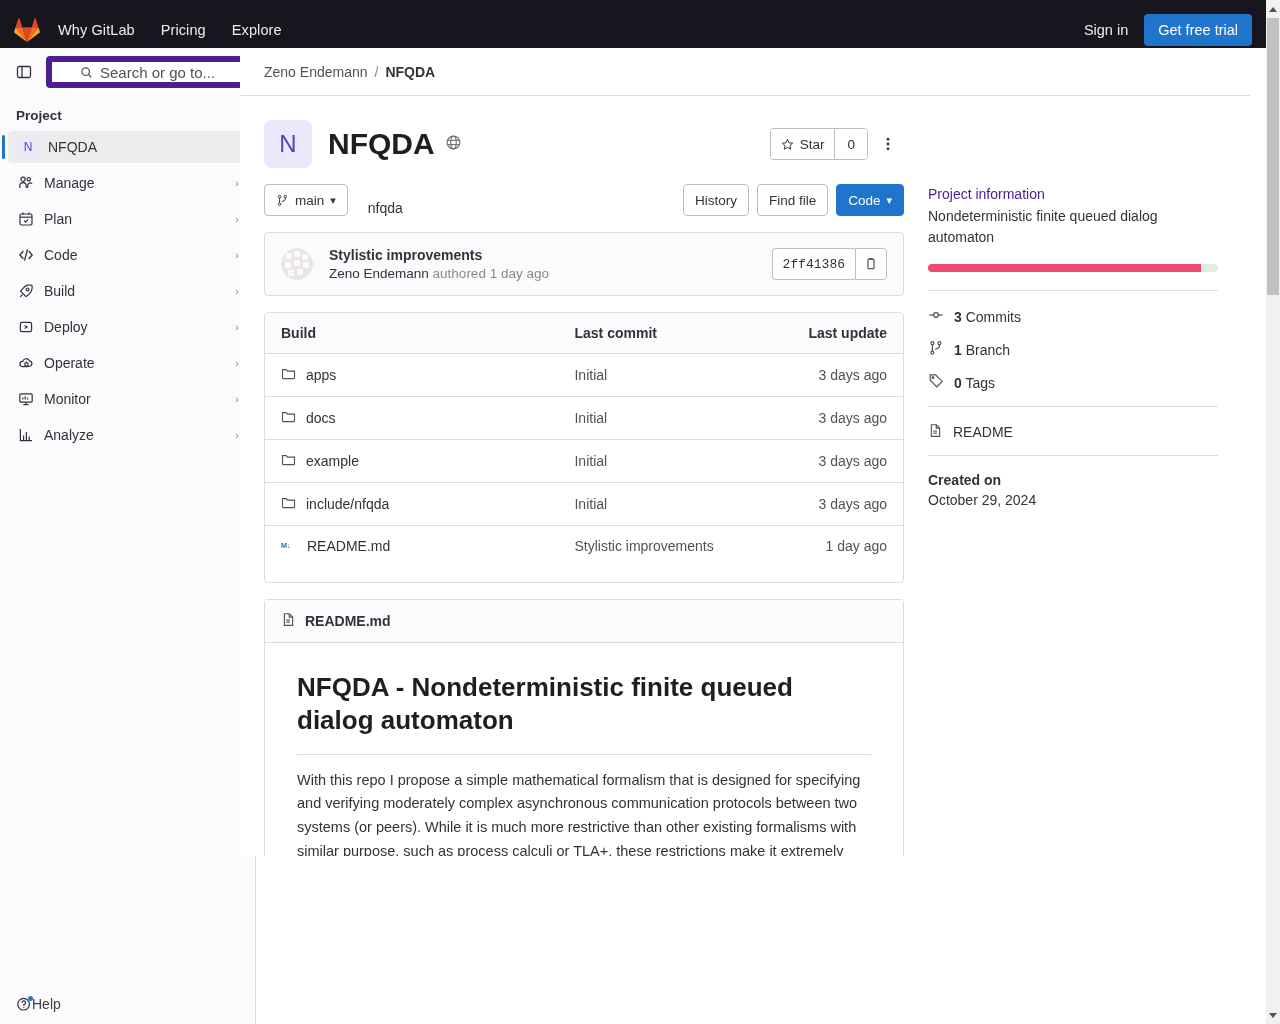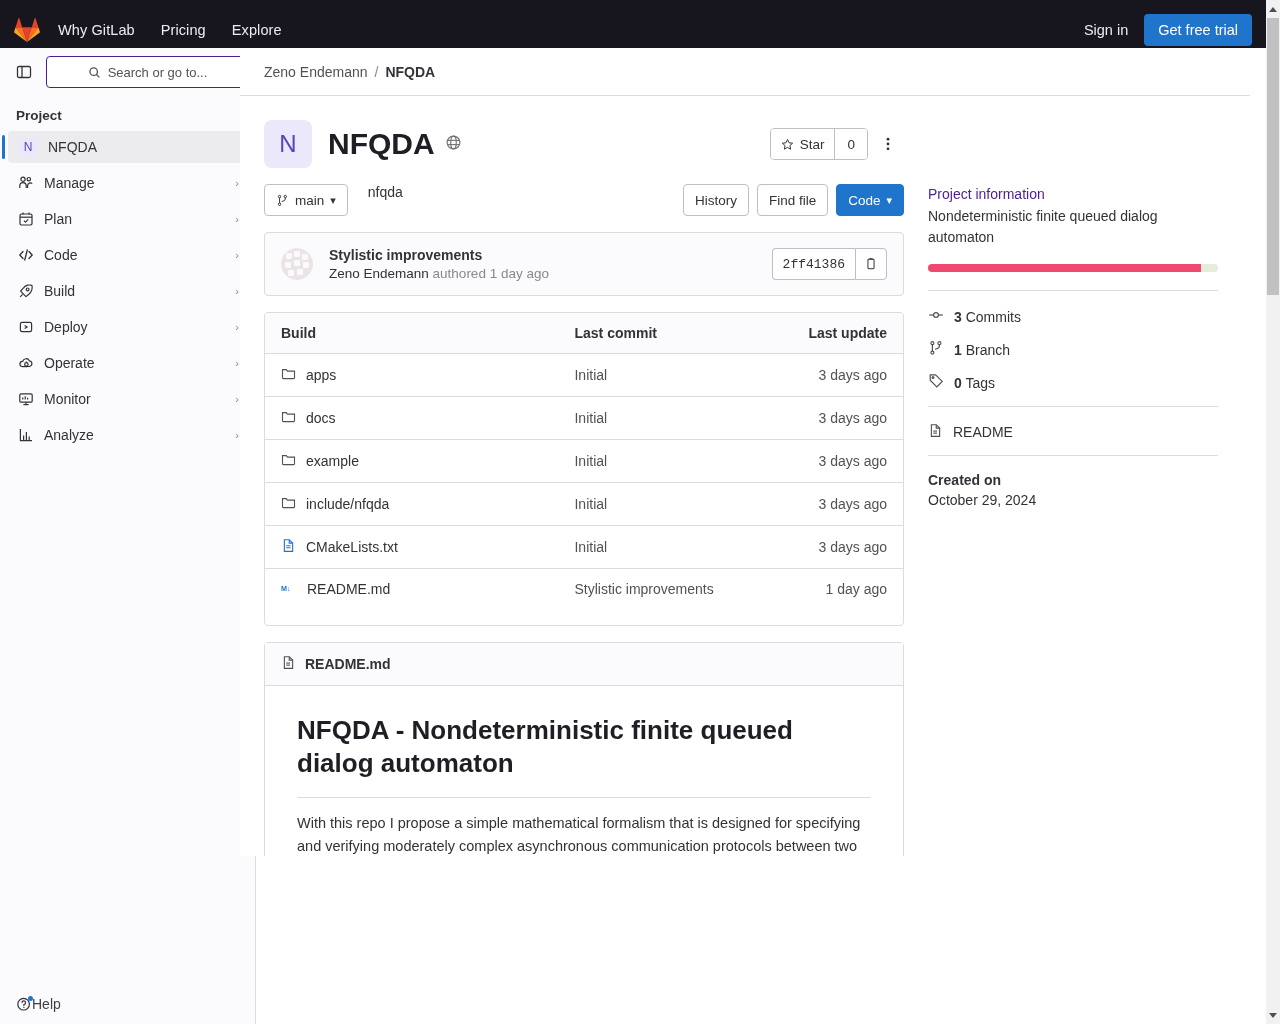--- a/index.html
+++ b/index.html
@@ -36,23 +36,23 @@
     position: absolute; top: 48px; left: 0; width: 256px; height: 976px;
     background: #fbfafd; border-right: 1px solid #dcdcde;
     display: flex; flex-direction: column;
   }
   .sidebar-top { display: flex; align-items: center; padding: 8px 6px 8px 8px; gap: 6px; }
   .panel-toggle {
     width: 32px; height: 32px; display: flex; align-items: center; justify-content: center;
     border-radius: 4px; cursor: pointer; flex: none;
   }
   .search-box {
-    flex: 1; height: 32px; background: #fff; border: 1px solid #4c1d95; border-radius: 4px;
+    flex: 1; height: 32px; background: #fff; border: 6px solid #4c1d95; border-radius: 4px;
     display: flex; align-items: center; justify-content: center; gap: 7px;
-    color: #535158; font-size: 13px; cursor: text;
+    color: #535158; font-size: 15px; cursor: text;
   }
   .sidebar-section-title {
     font-size: 13.5px; font-weight: bold; color: #333238;
     padding: 12px 12px 8px 16px;
   }
   .nav-list { padding: 0 8px; }
   .nav-item {
     position: relative; display: flex; align-items: center; gap: 10px;
     height: 32px; padding: 0 8px 0 10px; border-radius: 4px;
     color: #333238; font-size: 14px; cursor: pointer; margin-bottom: 4px;
@@ -101,21 +101,21 @@
     display: flex; align-items: center; gap: 6px; padding: 0 10px; font-size: 13.5px;
     background: #fff; color: #333238; cursor: pointer;
   }
   .star-count {
     display: flex; align-items: center; padding: 0 12px; font-size: 13.5px;
     border-left: 1px solid #bfbfc3; background: #fff; color: #333238; cursor: pointer;
   }
   .kebab { width: 32px; height: 32px; display: flex; align-items: center; justify-content: center; cursor: pointer; }
 
   
-  .repo-toolbar { display: flex; align-items: flex-start; margin-bottom: 16px; }
+  .repo-toolbar { display: flex; align-items: flex-end; margin-bottom: 16px; }
   .btn {
     height: 32px; border: 1px solid #bfbfc3; background: #fff; border-radius: 4px;
     font-size: 13.5px; color: #333238; padding: 0 11px; display: inline-flex;
     align-items: center; gap: 6px; cursor: pointer; font-family: inherit;
   }
   .btn-primary { background: #1f75cb; border-color: #1f75cb; color: #fff; }
   .path-label { font-size: 14px; color: #333238; margin-left: 20px; }
   .toolbar-right { margin-left: auto; display: flex; gap: 8px; }
 
   
@@ -513,35 +513,20 @@
                         </svg></span>
                   <span>include/nfqda</span>
                     </div>
                   </td>
                 <td class="cell-commit">Initial</td>
                 <td class="cell-update">3 days ago</td>
               </tr>
               <tr>
                 <td>
                     <div class="cell-name">
-                  <span><svg width="15" height="15" viewBox="0 0 16 16" fill="none" stroke="#1f75cb" stroke-width="1.2">
-                          <path d="M3.6 1.8h5.2l3.6 3.6v8.8H3.6z"></path>
-                          <polyline points="8.8,1.8 8.8,5.4 12.4,5.4"></polyline>
-                          <line x1="5.6" y1="8.2" x2="10.2" y2="8.2"></line>
-                          <line x1="5.6" y1="10.4" x2="10.2" y2="10.4"></line>
-                        </svg></span>
-                  <span>CMakeLists.txt</span>
-                    </div>
-                  </td>
-                <td class="cell-commit">Initial</td>
-                <td class="cell-update">3 days ago</td>
-              </tr>
-              <tr>
-                <td>
-                    <div class="cell-name">
                   <span><svg width="16" height="11" viewBox="0 0 20 13" fill="#1f75cb">
                           <text x="0" y="10" font-family="Liberation Sans, sans-serif" font-size="9" font-weight="bold">M↓</text>
                         </svg></span>
                   <span>README.md</span>
                     </div>
                   </td>
                 <td class="cell-commit">Stylistic improvements</td>
                 <td class="cell-update">1 day ago</td>
               </tr>
             </tbody>

